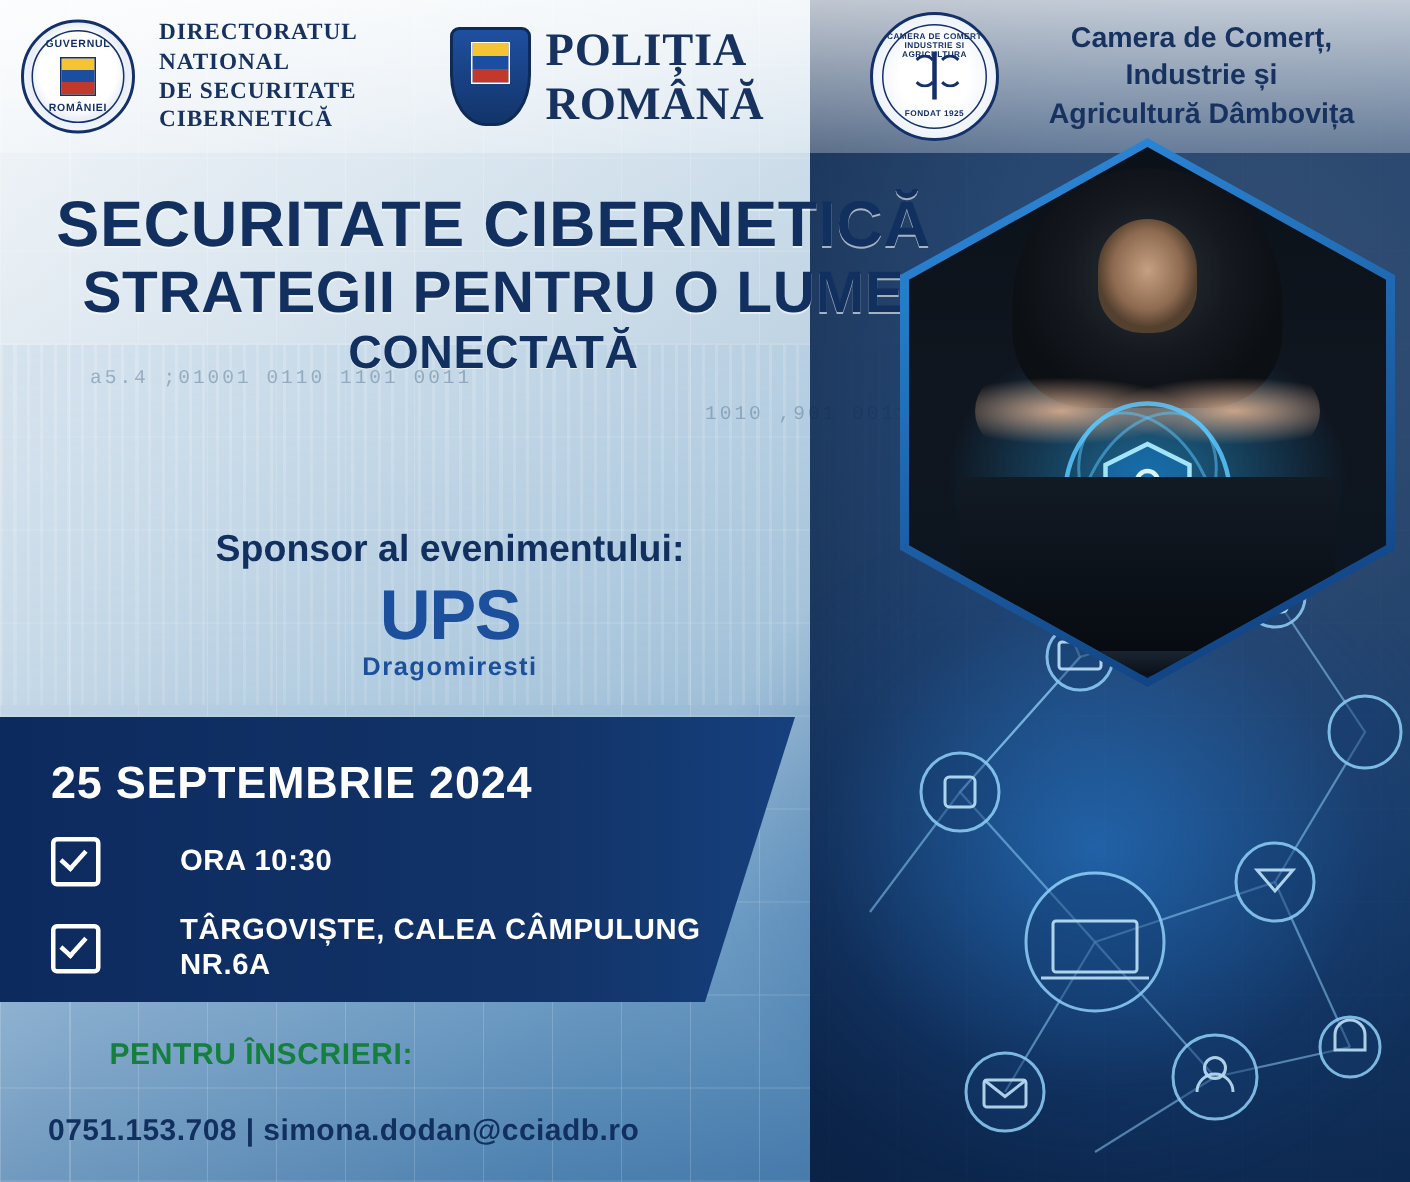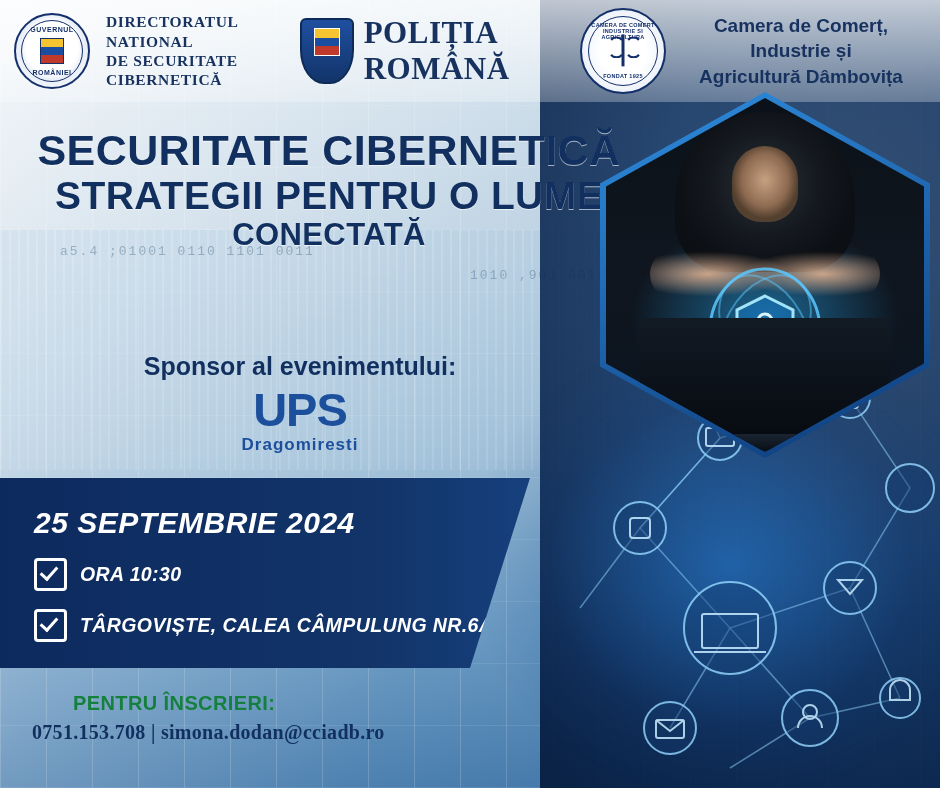--- a/index.html
+++ b/index.html
@@ -267,32 +267,32 @@
   
   .details {
     position: absolute;
     left: 0; top: 478px;
     width: 530px;
     height: 214px;
     background: linear-gradient(90deg,#0d2a5e 0%, #123469 70%, #16407d 100%);
     clip-path: polygon(0 0, 530px 0, 470px 190px, 0 190px);
     box-sizing: border-box;
     padding: 28px 0 0 34px;
-    font-style: italic;
   }
   .details .date {
     color: #ffffff;
     font-size: 30px;
     font-weight: bold;
     letter-spacing: .5px;
   }
   .details .row {
     display: flex;
     align-items: center;
     margin-top: 18px;
+    gap: 40px;
   }
   .check {
     width: 27px; height: 27px;
     border: 3px solid #ffffff;
     border-radius: 4px;
     position: relative;
     flex: 0 0 auto;
   }
   .check::after {
     content: "";
@@ -317,26 +317,25 @@
     left: 32px; top: 692px;
   }
   .contact .title {
     color: #15803d;
     font-size: 20px;
     font-weight: bold;
     letter-spacing: .4px;
     margin-left: 41px;
   }
   .contact .line {
-    margin-top: 6px;
+    margin-top: 28px;
     color: #11305f;
     font-size: 20px;
     font-weight: bold;
     letter-spacing: .3px;
-    font-family: Liberation Serif, serif;
   }
 
   
   .hex-wrap {
     position: absolute;
     left: 600px; top: 92px;
     width: 330px; height: 366px;
   }
   .hex-border {
     position: absolute;

